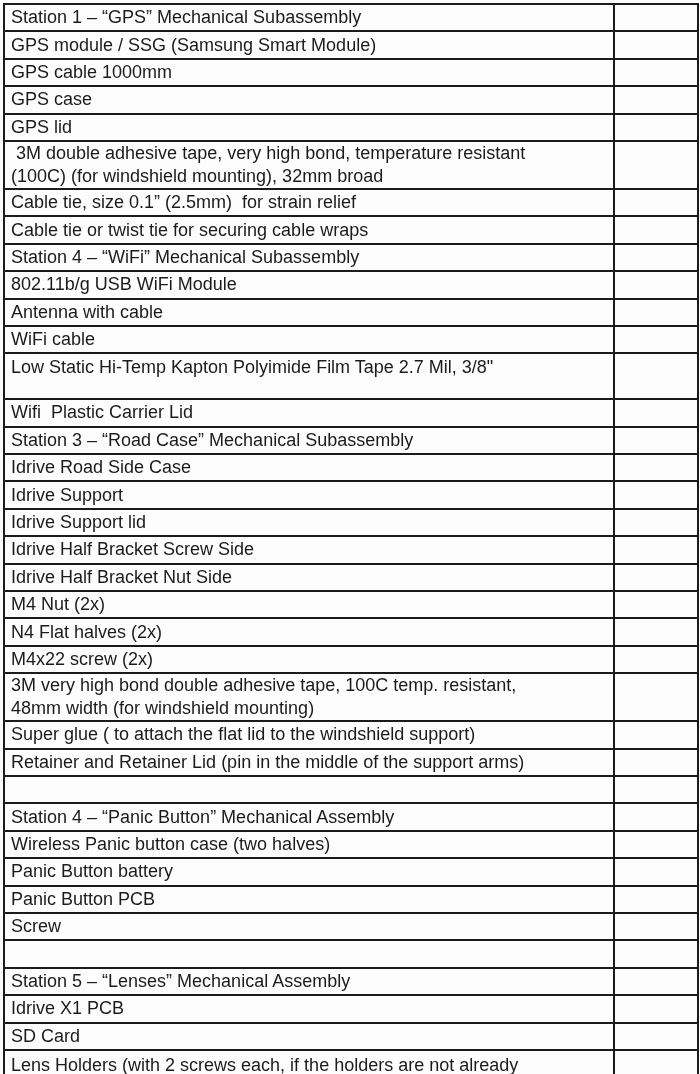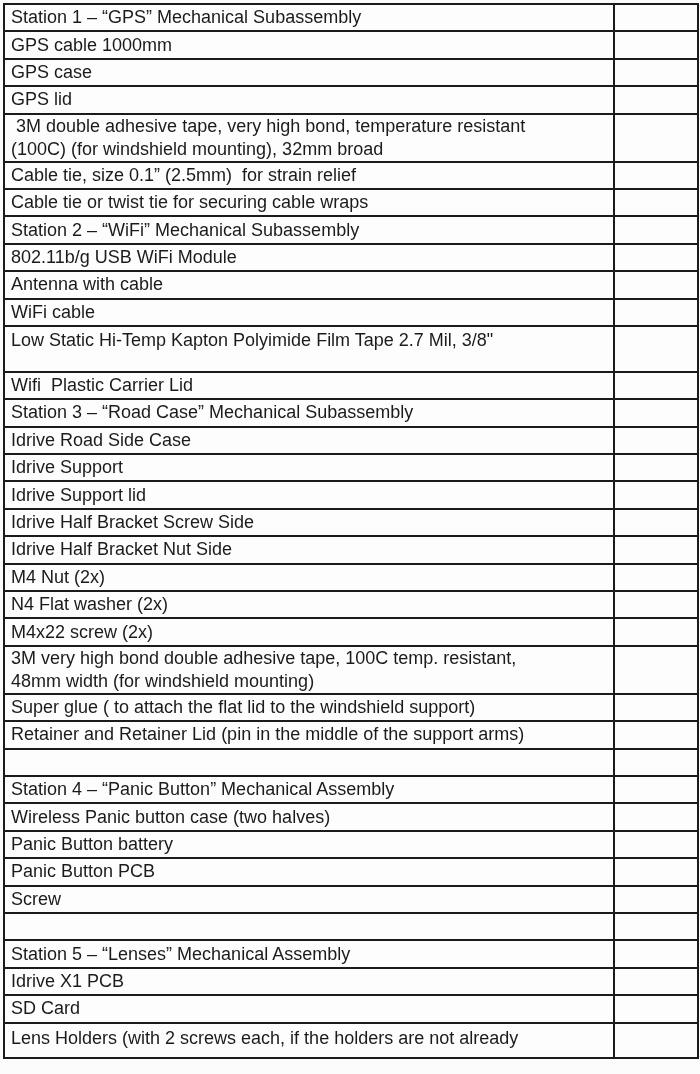--- a/index.html
+++ b/index.html
@@ -47,20 +47,24 @@
     <colgroup>
       <col class="c-item">
       <col class="c-check">
     </colgroup>
     <tbody id="rows">
         <tr class="row section">
           <td class="cell item-cell">Station 1 – “GPS” Mechanical Subassembly</td>
           <td class="cell check-cell"></td>
         </tr>
         <tr class="row item">
+          <td class="cell item-cell">GPS module / SSG (Samsung Smart Module)</td>
+          <td class="cell check-cell"></td>
+        </tr>
+        <tr class="row item">
           <td class="cell item-cell">GPS cable 1000mm</td>
           <td class="cell check-cell"></td>
         </tr>
         <tr class="row item">
           <td class="cell item-cell">GPS case</td>
           <td class="cell check-cell"></td>
         </tr>
         <tr class="row item">
           <td class="cell item-cell">GPS lid</td>
           <td class="cell check-cell"></td>
@@ -72,21 +76,21 @@
         </tr>
         <tr class="row item">
           <td class="cell item-cell">Cable tie, size 0.1” (2.5mm)  for strain relief</td>
           <td class="cell check-cell"></td>
         </tr>
         <tr class="row item">
           <td class="cell item-cell">Cable tie or twist tie for securing cable wraps</td>
           <td class="cell check-cell"></td>
         </tr>
         <tr class="row section">
-          <td class="cell item-cell">Station 2 – “WiFi” Mechanical Subassembly</td>
+          <td class="cell item-cell">Station 4 – “WiFi” Mechanical Subassembly</td>
           <td class="cell check-cell"></td>
         </tr>
         <tr class="row item">
           <td class="cell item-cell">802.11b/g USB WiFi Module</td>
           <td class="cell check-cell"></td>
         </tr>
         <tr class="row item">
           <td class="cell item-cell">Antenna with cable</td>
           <td class="cell check-cell"></td>
         </tr>
@@ -124,21 +128,21 @@
         </tr>
         <tr class="row item">
           <td class="cell item-cell">Idrive Half Bracket Nut Side</td>
           <td class="cell check-cell"></td>
         </tr>
         <tr class="row item">
           <td class="cell item-cell">M4 Nut (2x)</td>
           <td class="cell check-cell"></td>
         </tr>
         <tr class="row item">
-          <td class="cell item-cell">N4 Flat washer (2x)</td>
+          <td class="cell item-cell">N4 Flat halves (2x)</td>
           <td class="cell check-cell"></td>
         </tr>
         <tr class="row item">
           <td class="cell item-cell">M4x22 screw (2x)</td>
           <td class="cell check-cell"></td>
         </tr>
         <tr class="row item d2">
           <td class="cell item-cell">3M very high bond double adhesive tape, 100C temp. resistant,
 48mm width (for windshield mounting)</td>
           <td class="cell check-cell"></td>

